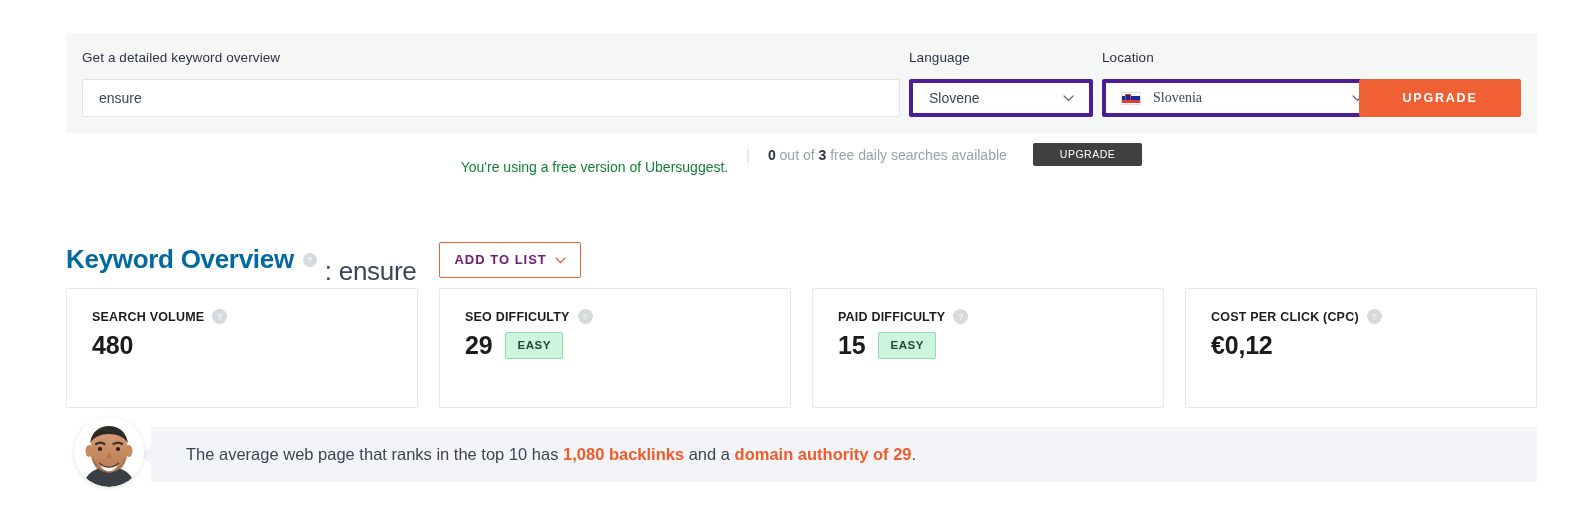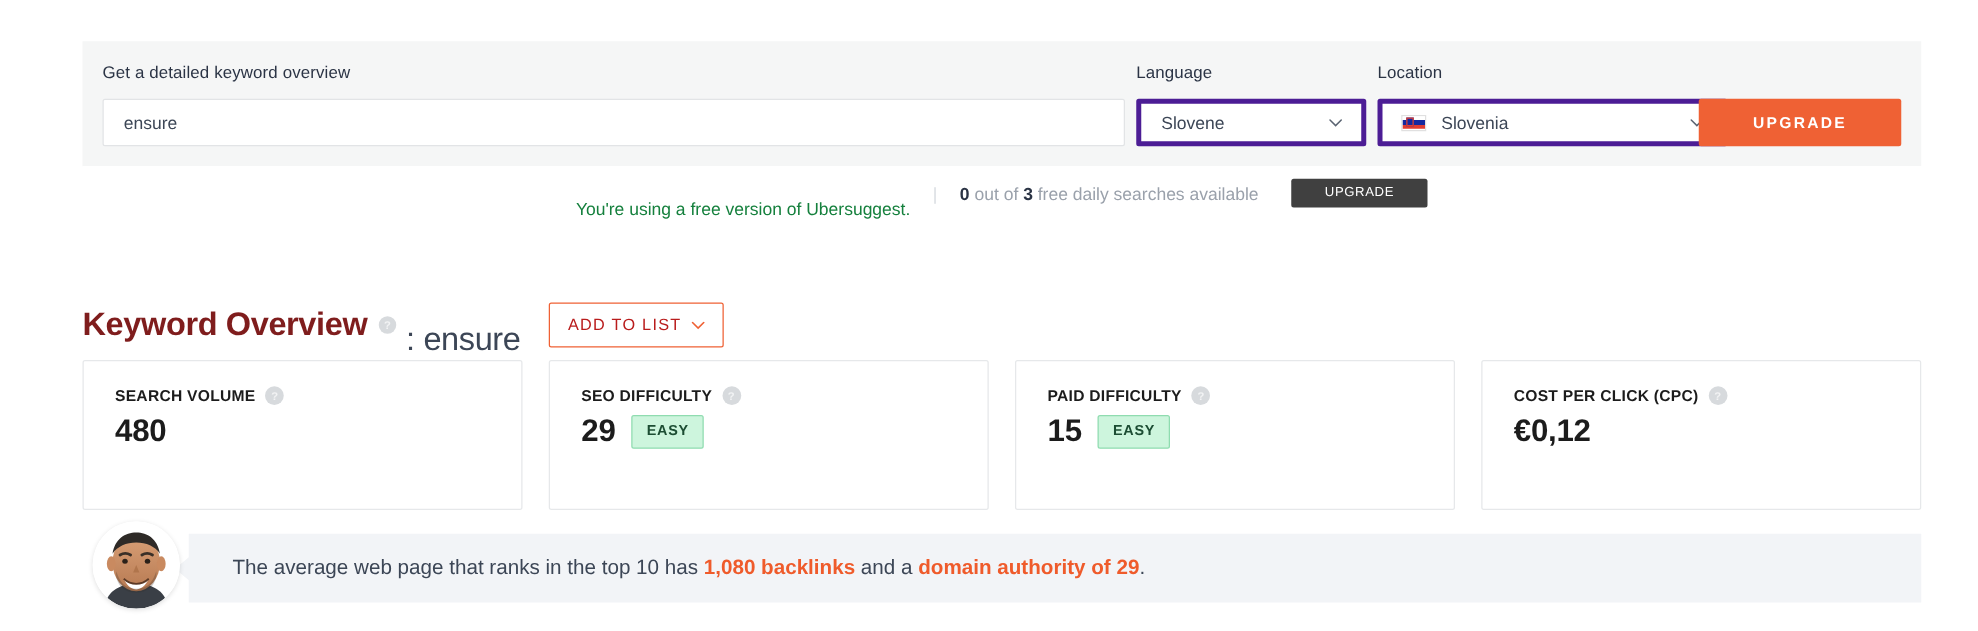--- a/index.html
+++ b/index.html
@@ -54,21 +54,21 @@
     top: 46px;
     height: 38px;
     background: #ffffff;
     border: 4px solid #4c1d95;
     border-radius: 2px;
     display: flex;
     align-items: center;
     cursor: pointer;
   }
   .lang-select { left: 843px; width: 184px; }
-  .loc-select  { left: 1036px; width: 280px; }
+  .loc-select  { left: 1036px; width: 280px; font-family: Liberation Serif, serif; }
 
   .select-text {
     font-size: 14px;
     color: #3c4656;
     flex: 1;
     padding-left: 16px;
     white-space: nowrap;
   }
   .loc-select .select-text { padding-left: 12px; }
 
@@ -162,21 +162,21 @@
   .title-row {
     position: absolute;
     left: 66px;
     top: 232px;
     display: flex;
     align-items: center;
   }
   .title-main {
     font-size: 26px;
     font-weight: bold;
-    color: #7f1d1d;
+    color: #0369a1;
     letter-spacing: -.3px;
   }
   .help-icon {
     display: inline-flex;
     align-items: center;
     justify-content: center;
     background: #d7dadd;
     color: #f2f3f4;
     border-radius: 50%;
     font-weight: bold;
@@ -190,25 +190,25 @@
     font-size: 26px;
     font-weight: 400;
     color: #3c4656;
     letter-spacing: -.3px;
     margin-top: 24px;
   }
   .add-list-btn {
     margin-left: 23px;
     border: 1px solid #ef6134;
     background: #ffffff;
-    color: #b91c1c;
+    color: #701a75;
     border-radius: 2px;
     font-family: "Liberation Sans", sans-serif;
     font-size: 13px;
-    font-weight: normal;
+    font-weight: bold;
     letter-spacing: 1px;
     height: 36px;
     padding: 0 14px;
     display: flex;
     align-items: center;
     gap: 8px;
     cursor: pointer;
   }
 
   

